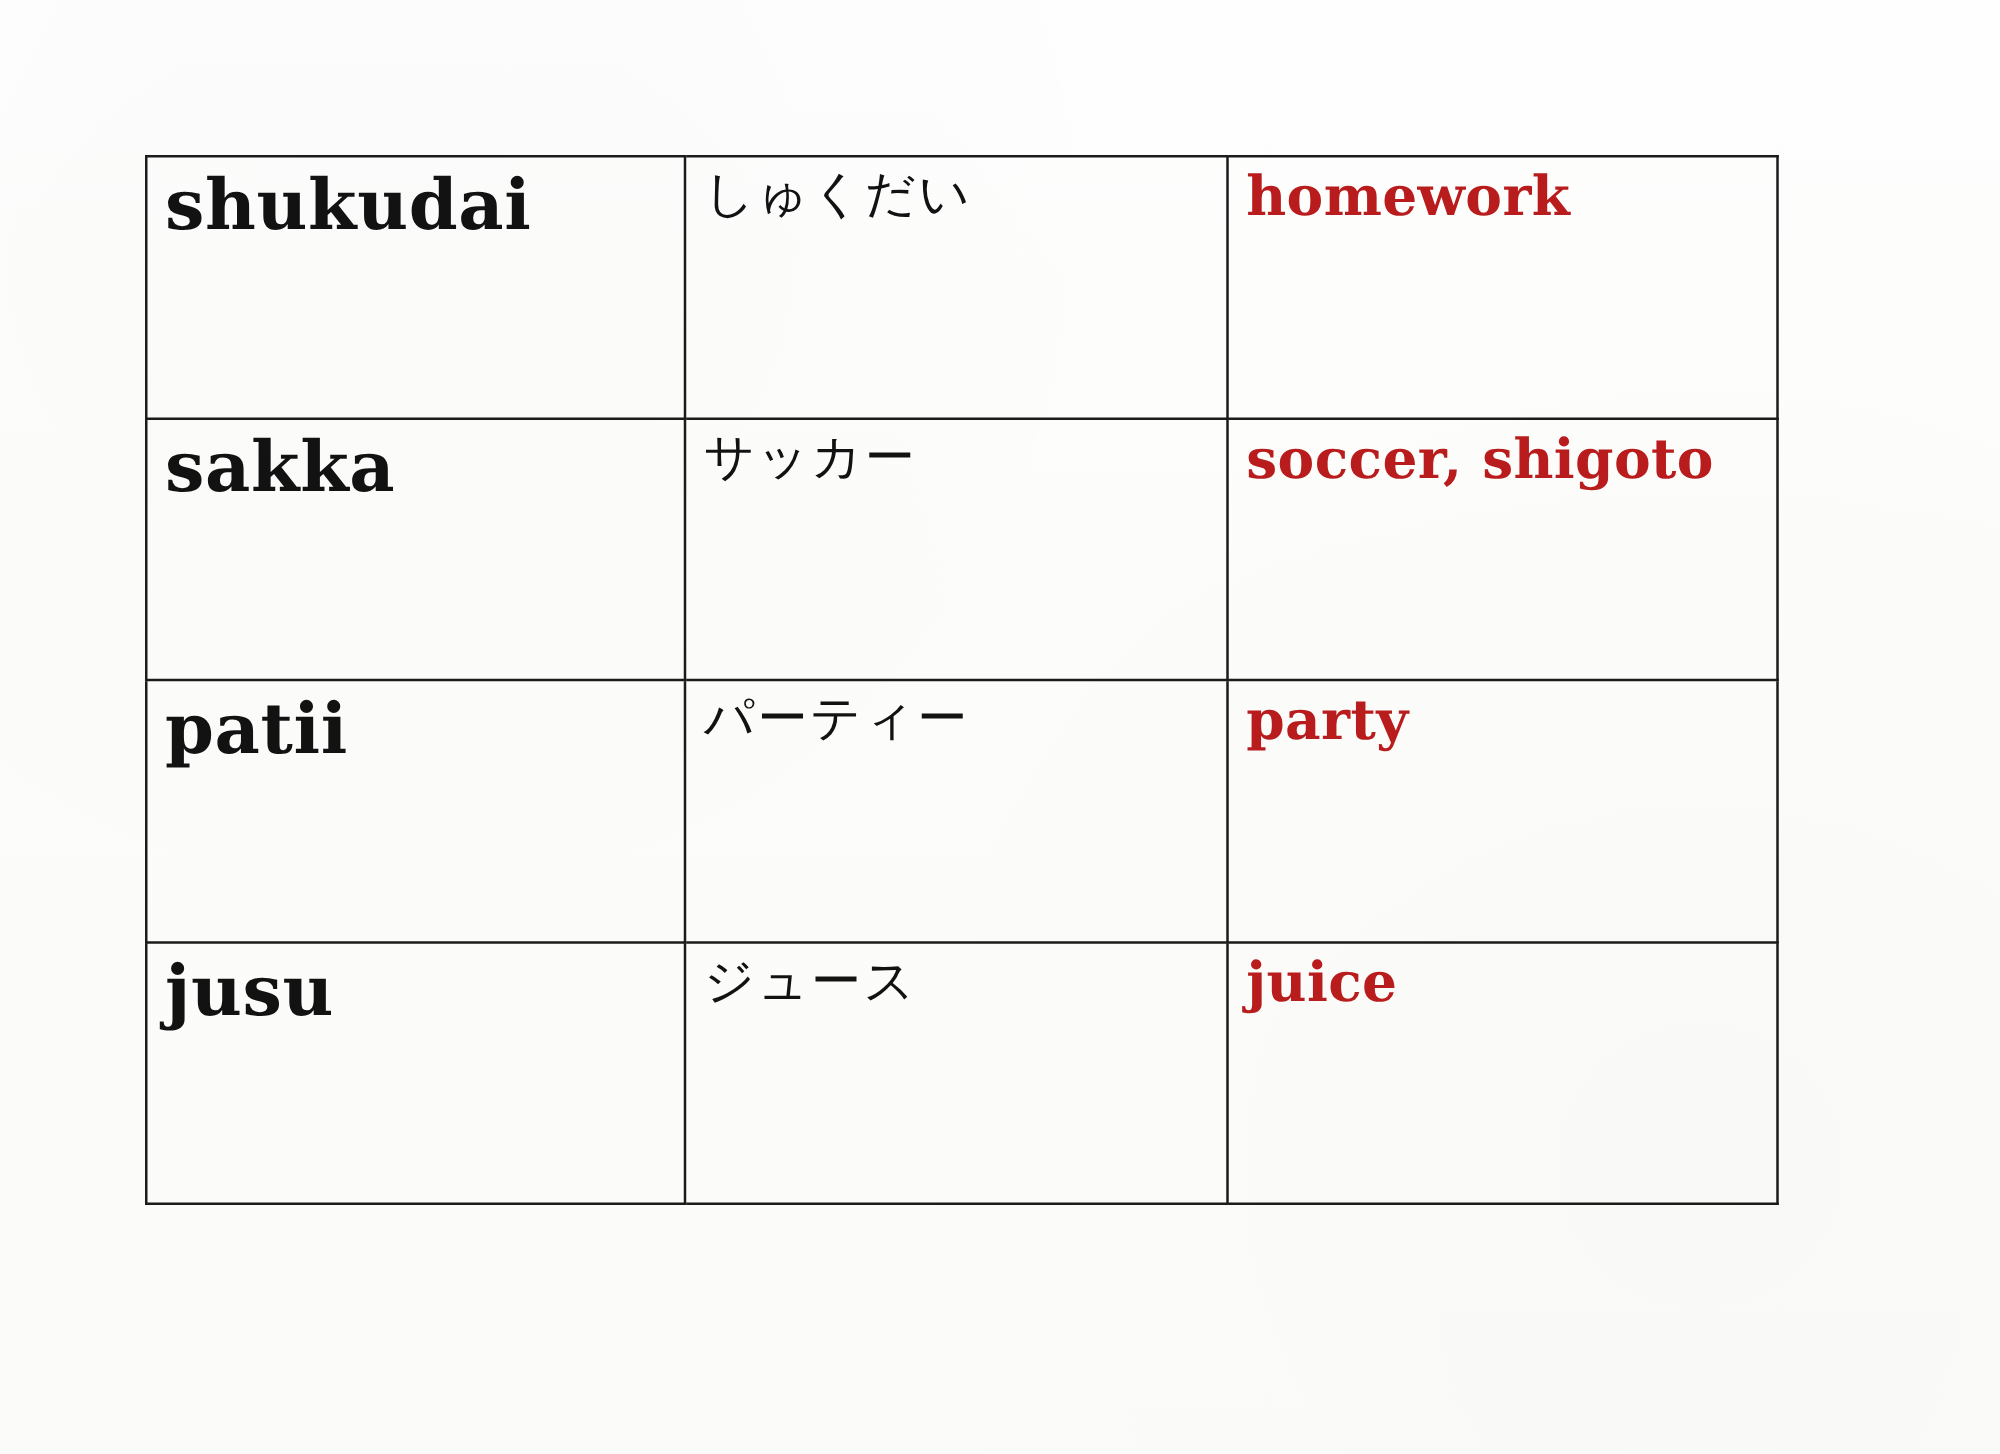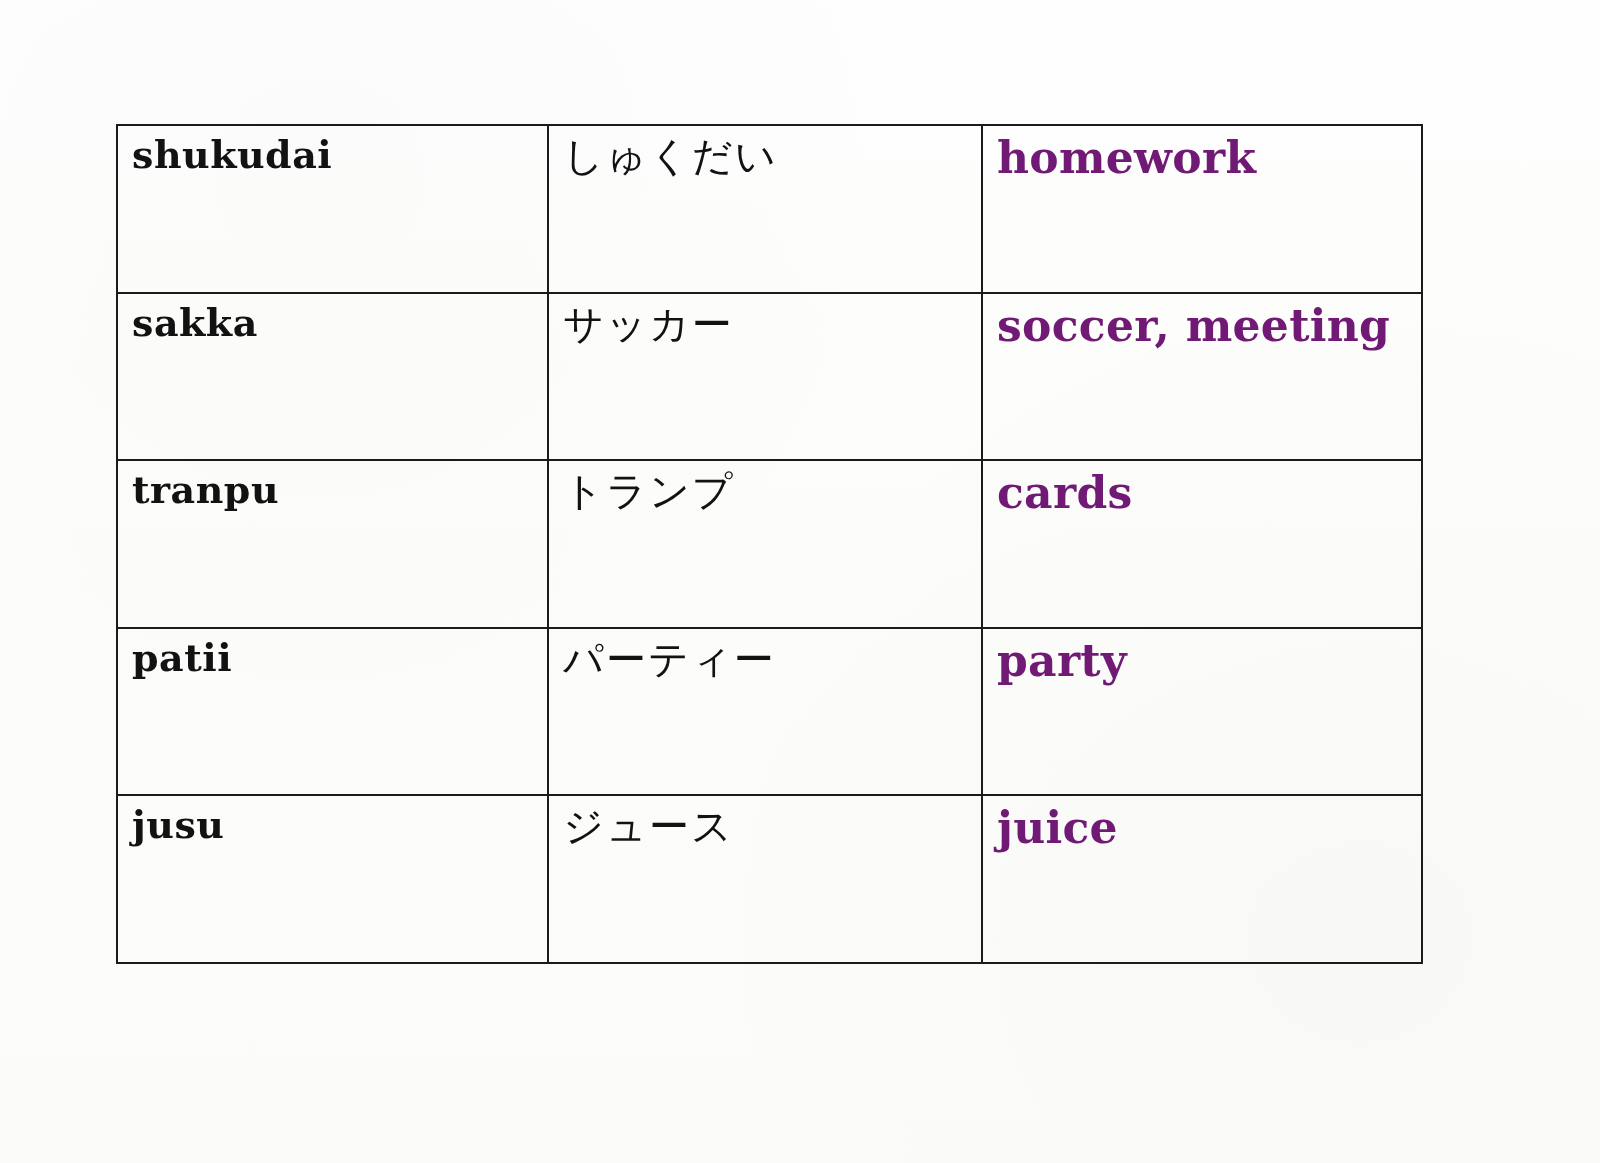--- a/index.html
+++ b/index.html
@@ -44,36 +44,36 @@
     white-space: nowrap;
     overflow: hidden;
   }
   col.c-romaji { width: 431px; }
   col.c-kana   { width: 434px; }
   col.c-eng    { width: 440px; }
 
   .cell-romaji {
     font-family: "DejaVu Serif", serif;
     font-weight: 700;
-    font-size: 38px;
+    font-size: 56px;
     letter-spacing: 0.5px;
     color: #121212;
   }
   .cell-kana {
     font-family: "DejaVu Sans", sans-serif;
     font-size: 40px;
     letter-spacing: 2px;
     color: #121212;
   }
   .cell-english {
     font-family: "DejaVu Serif", serif;
     font-weight: 700;
     font-size: 44px;
     letter-spacing: 0.3px;
-    color: #701a75;
+    color: #b91c1c;
   }
   
   tr.row-last td { padding-top: 10px; }
 </style>
 </head>
 <body>
 
 <div class="page-bg"></div>
 
 <div class="vocab-table-wrap">
@@ -85,26 +85,21 @@
     </colgroup>
     <tbody>
       <tr>
         <td class="cell-romaji">shukudai</td>
         <td class="cell-kana">しゅくだい</td>
         <td class="cell-english">homework</td>
       </tr>
       <tr>
         <td class="cell-romaji">sakka</td>
         <td class="cell-kana">サッカー</td>
-        <td class="cell-english">soccer, meeting</td>
-      </tr>
-      <tr>
-        <td class="cell-romaji">tranpu</td>
-        <td class="cell-kana">トランプ</td>
-        <td class="cell-english">cards</td>
+        <td class="cell-english">soccer, shigoto</td>
       </tr>
       <tr>
         <td class="cell-romaji">patii</td>
         <td class="cell-kana">パーティー</td>
         <td class="cell-english">party</td>
       </tr>
       <tr class="row-last">
         <td class="cell-romaji">jusu</td>
         <td class="cell-kana">ジュース</td>
         <td class="cell-english">juice</td>

